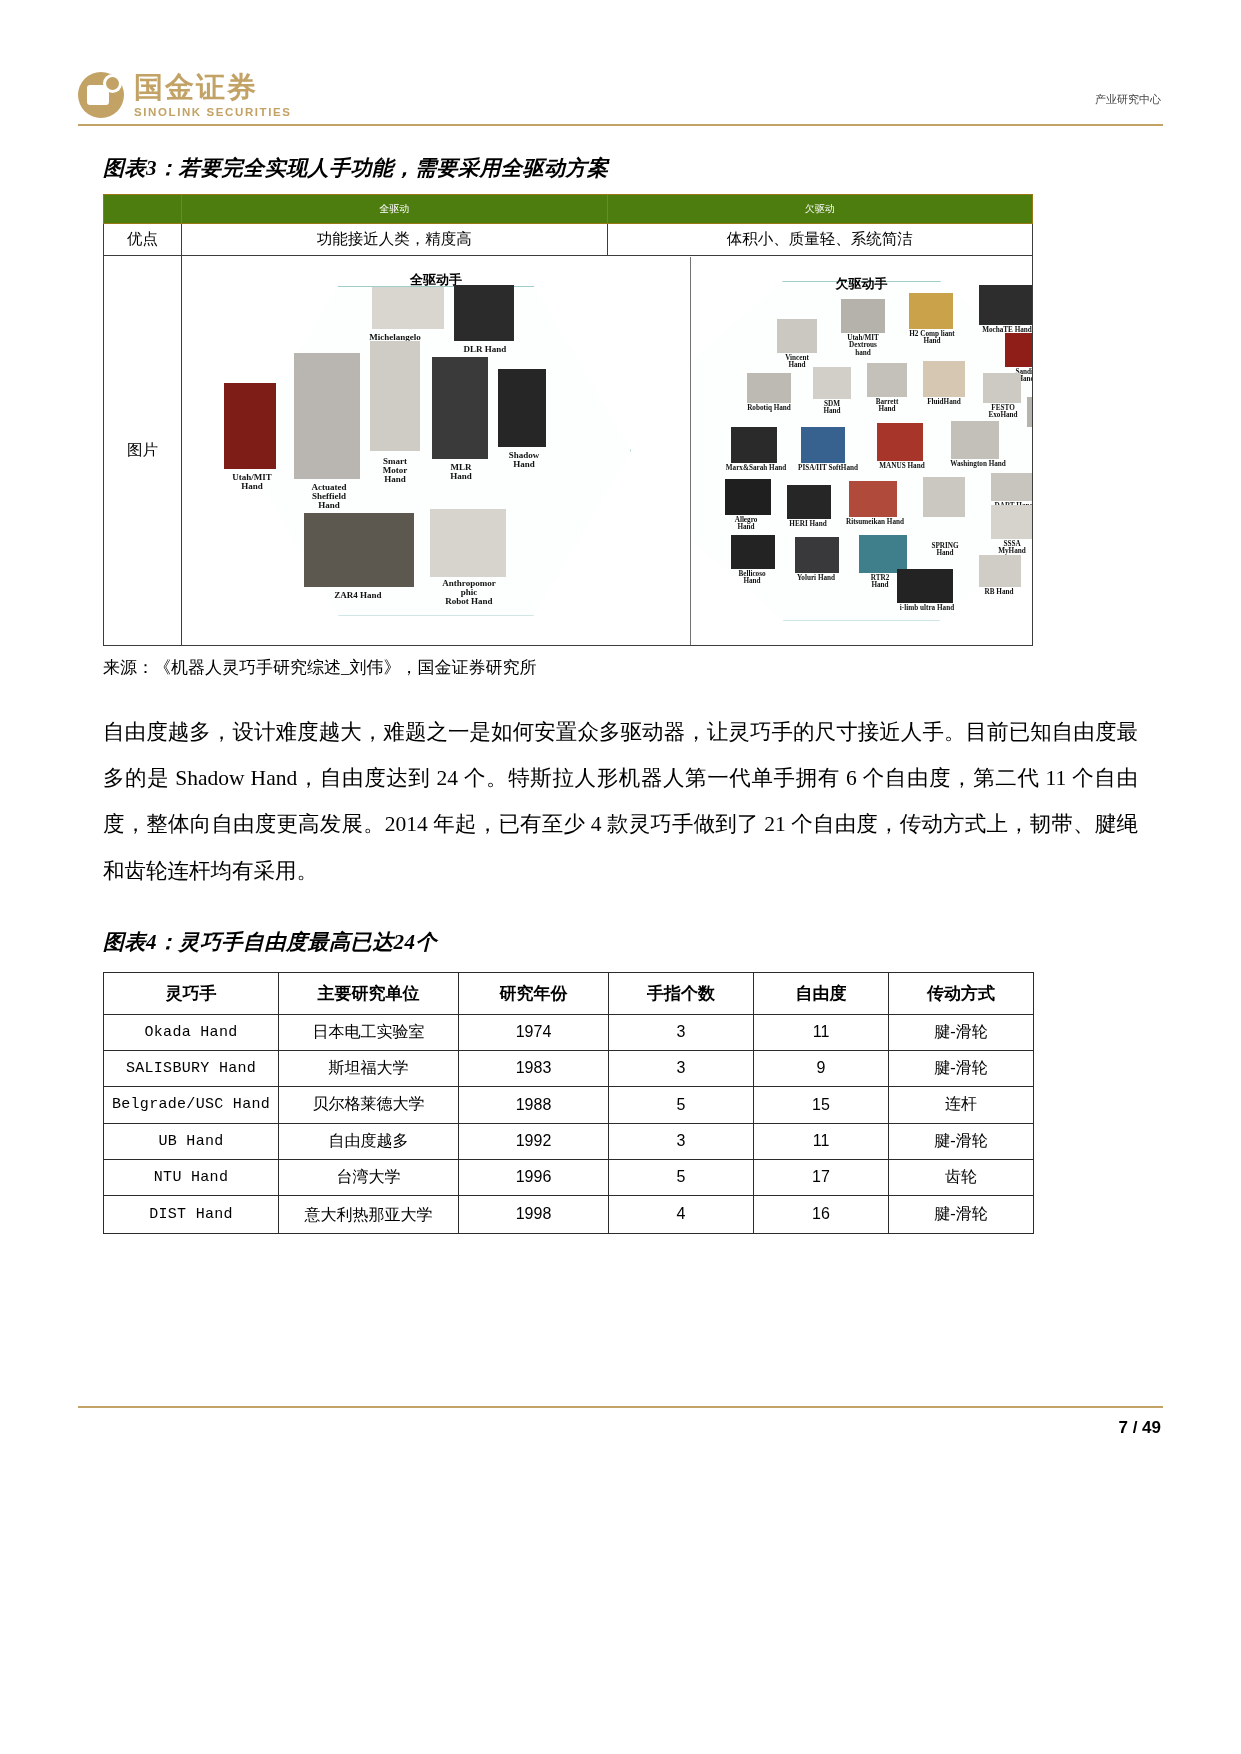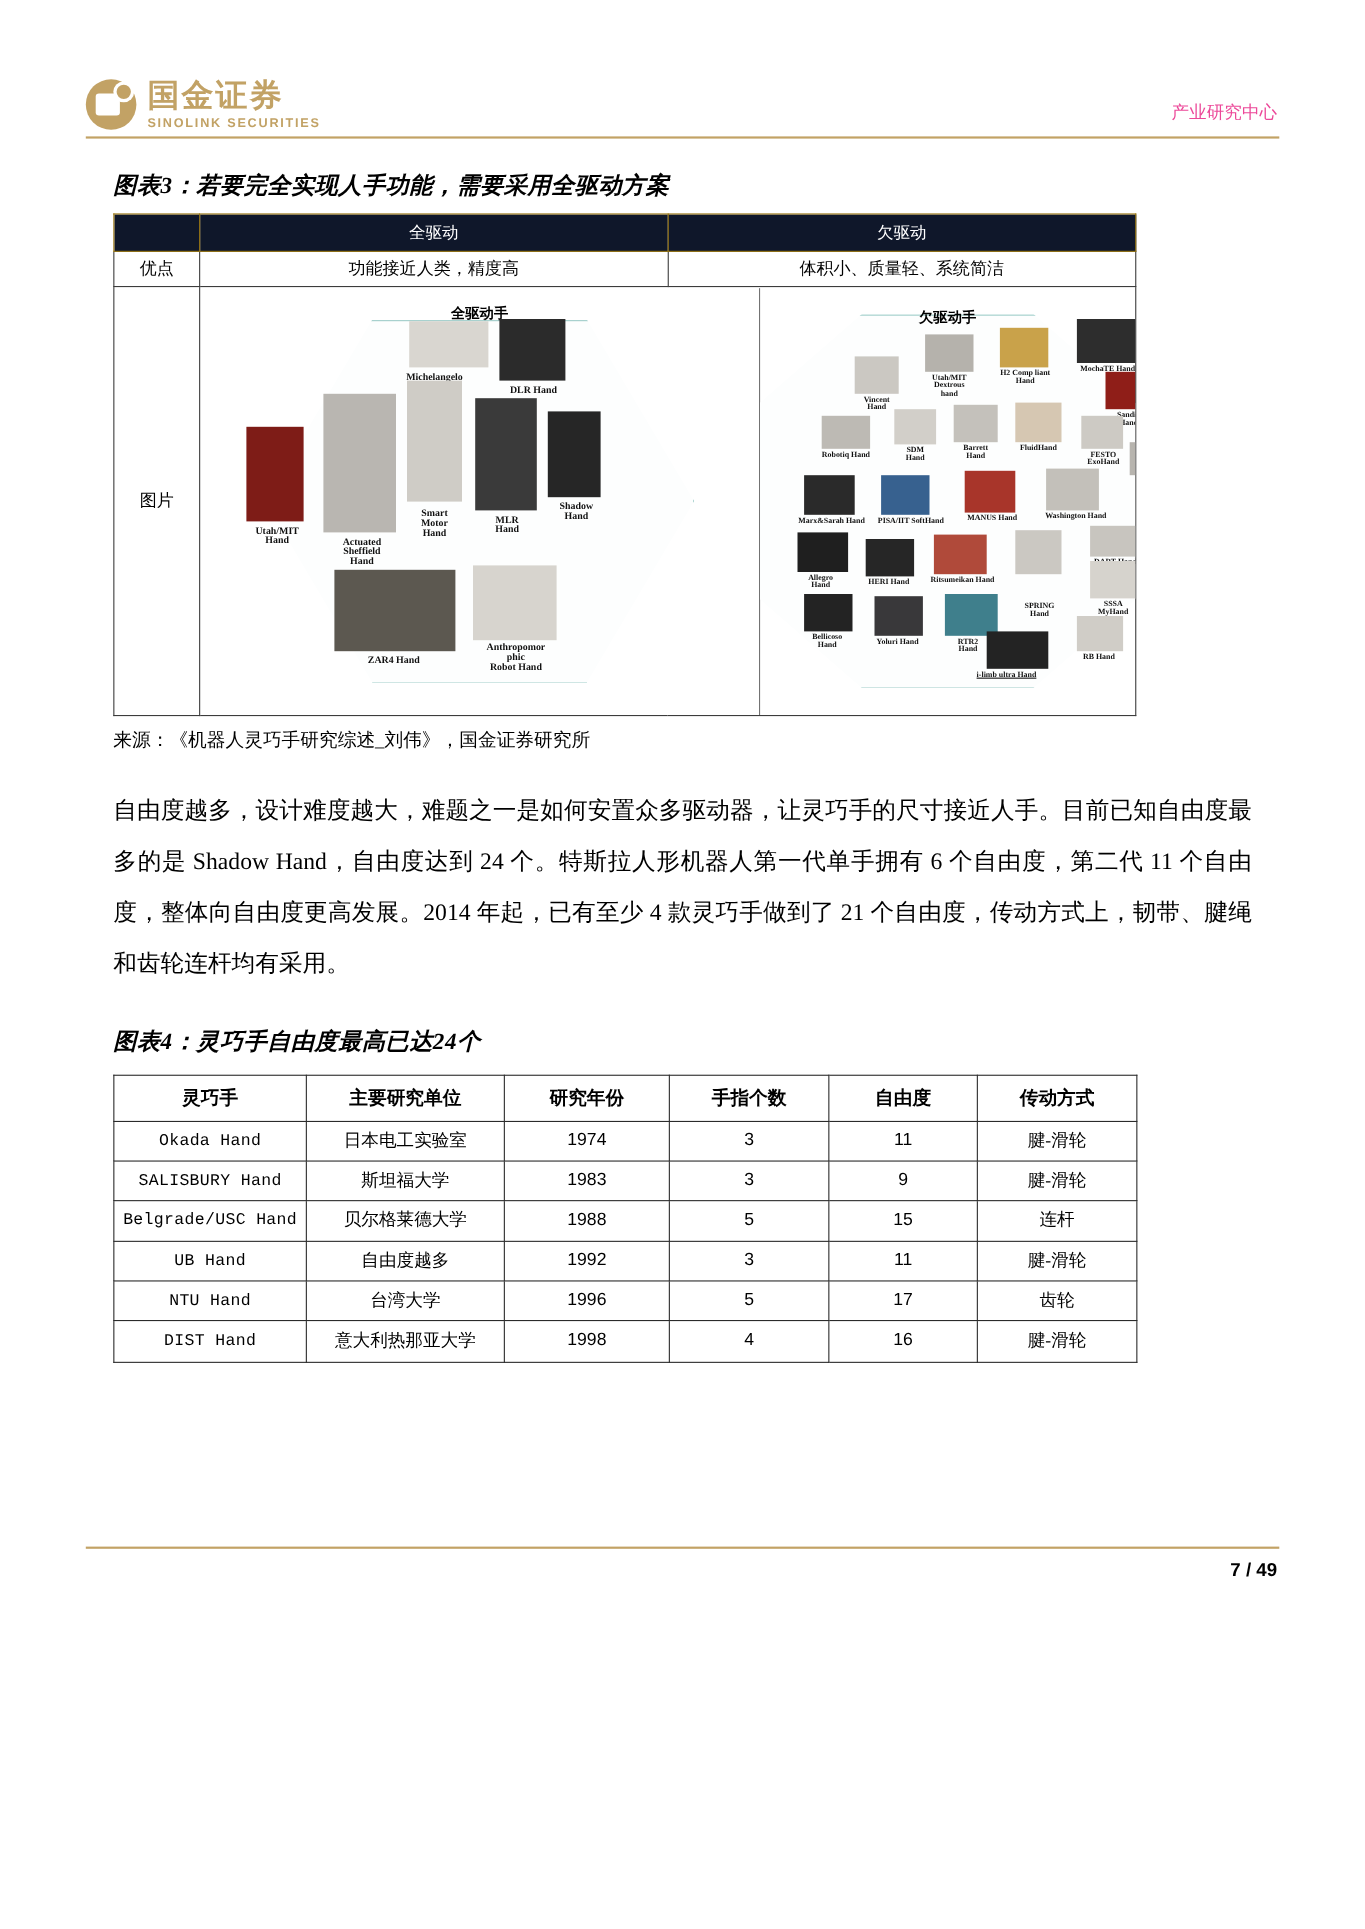--- a/index.html
+++ b/index.html
@@ -16,31 +16,31 @@
 
   
   .header { position:relative; height:118px; }
   .logo-wrap { position:absolute; left:78px; top:72px; display:flex; align-items:center; }
   .logo-mark { width:46px; height:46px; border-radius:50%; background:#c2a265; position:relative; }
   .logo-mark .sq { position:absolute; left:9px; top:13px; width:22px; height:20px; background:#fff; border-radius:3px; }
   .logo-mark .dot { position:absolute; right:5px; top:5px; width:13px; height:13px; border-radius:50%; background:#c2a265; box-shadow:0 0 0 3px #fff; }
   .logo-text { margin-left:10px; }
   .logo-cn { font-family:"Liberation Sans", sans-serif; font-weight:bold; font-size:29px; color:#c2a265; letter-spacing:2px; line-height:1; }
   .logo-en { font-family:"Liberation Sans", sans-serif; font-weight:bold; font-size:11.5px; color:#c2a265; letter-spacing:1.6px; margin-top:4px; }
-  .header-right { position:absolute; right:80px; top:92px; font-family:Liberation Mono, monospace; font-size:16px; color:#ec4899; }
+  .header-right { position:absolute; right:80px; top:92px; font-family:Liberation Mono, monospace; font-size:11px; color:#404040; }
   .header-rule { position:absolute; left:78px; right:78px; top:124px; height:2px; background:#c2a265; }
 
   
   .content { position:absolute; left:78px; top:140px; width:1085px; }
   .fig-title { font-family:"Liberation Serif", serif; font-weight:bold; font-style:italic; font-size:21px; letter-spacing:.5px; margin:14px 0 12px 25px; }
 
   
   table { border-collapse:collapse; width:930px; margin-left:25px; table-layout:fixed; }
   .t1 td, .t1 th { border:1px solid #3c3c3c; font-size:15.5px; text-align:center; padding:5px 4px; font-family:"Liberation Serif", serif; }
-  .t1 thead th { background:#0f172a; color:#ffffff; font-weight:normal; font-size:15px; padding:7px 4px; border-color:#9a7715; }
+  .t1 thead th { background:#4d7c0f; color:#ffffff; font-weight:normal; font-size:10px; padding:7px 4px; border-color:#9a7715; }
   .t1 .lbl { width:78px; }
   .t1 .rowlbl { font-size:15.5px; }
   .img-cell { height:390px; padding:0 !important; vertical-align:middle; }
   .img-wrap { display:flex; width:100%; height:388px; }
   .img-half { position:relative; flex:0 0 50%; overflow:hidden; }
   .img-half.left { flex:0 0 calc(508px); }
   .img-half.right { flex:1; border-left:1px solid #737373; }
 
   .hexfig { position:absolute; inset:0; }
   .hex {
@@ -229,21 +229,21 @@
 
                   <div class="thumb" style="left:168px;top:278px;width:48px;height:38px;background:#3f7f8c;"></div>
                   <div class="tcap s" style="left:160px;top:318px;width:58px;">RTR2<br>Hand</div>
 
                   <div class="tcap s" style="left:336px;top:248px;width:52px;">Miyazaki<br>Lab<br>Hand</div>
 
                   <div class="thumb" style="left:288px;top:298px;width:42px;height:32px;background:#d0cdc7;"></div>
                   <div class="tcap s" style="left:282px;top:332px;width:52px;">RB Hand</div>
 
                   <div class="thumb" style="left:206px;top:312px;width:56px;height:34px;background:#232323;"></div>
-                  <div class="tcap s" style="left:184px;top:348px;width:80px;text-decoration:underline;">i-limb ultra Hand</div>
+                  <div class="tcap s" style="left:196px;top:348px;width:80px;">i-limb ultra Hand</div>
                 </div>
               </div>
 
             </div>
           </td>
         </tr>
       </tbody>
     </table>
 
     <div class="source">来源：《机器人灵巧手研究综述_刘伟》，国金证券研究所</div>

